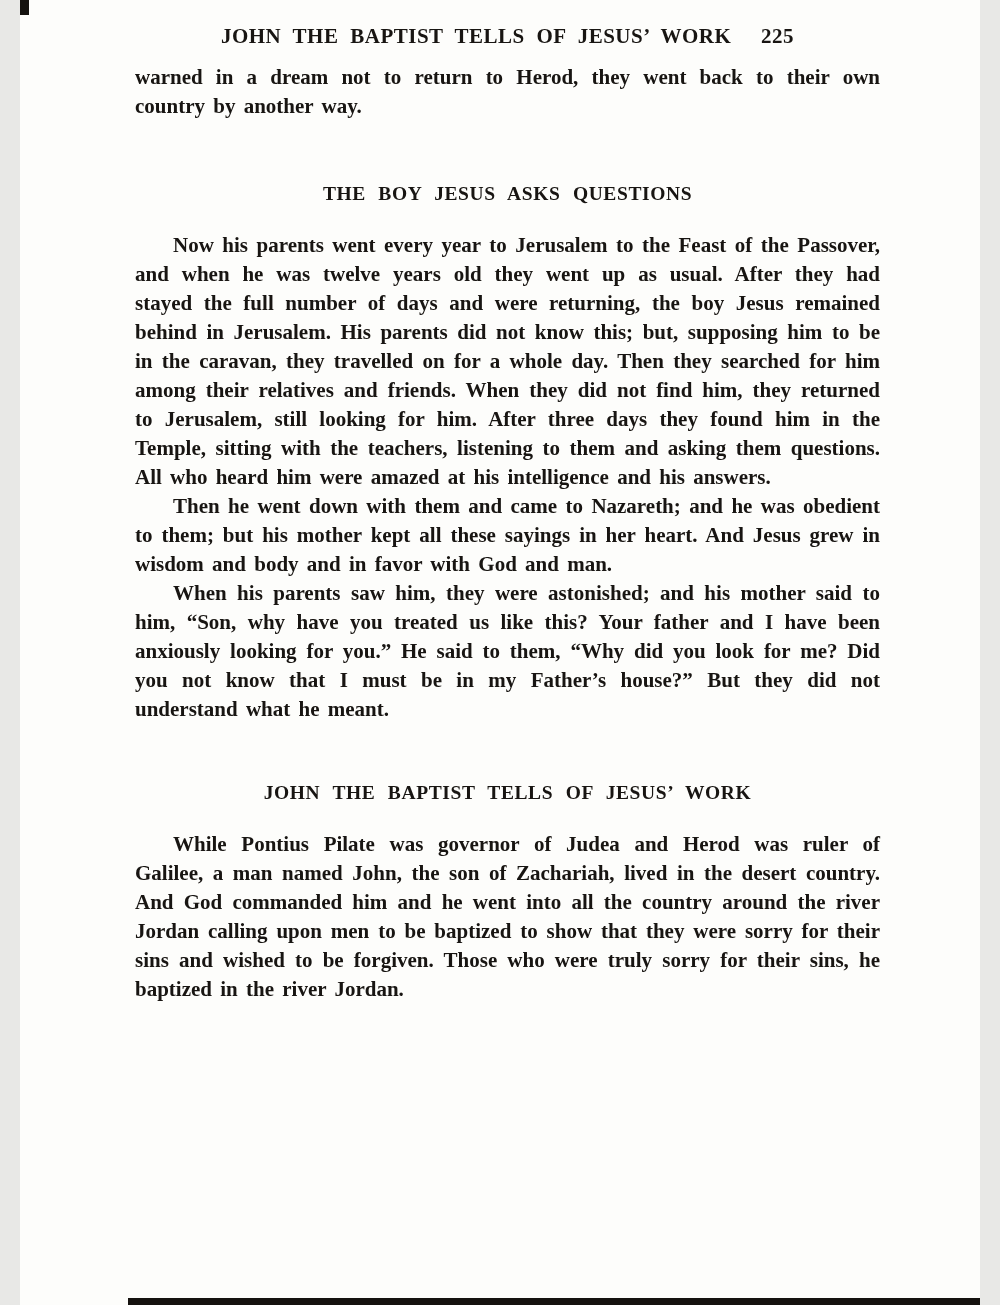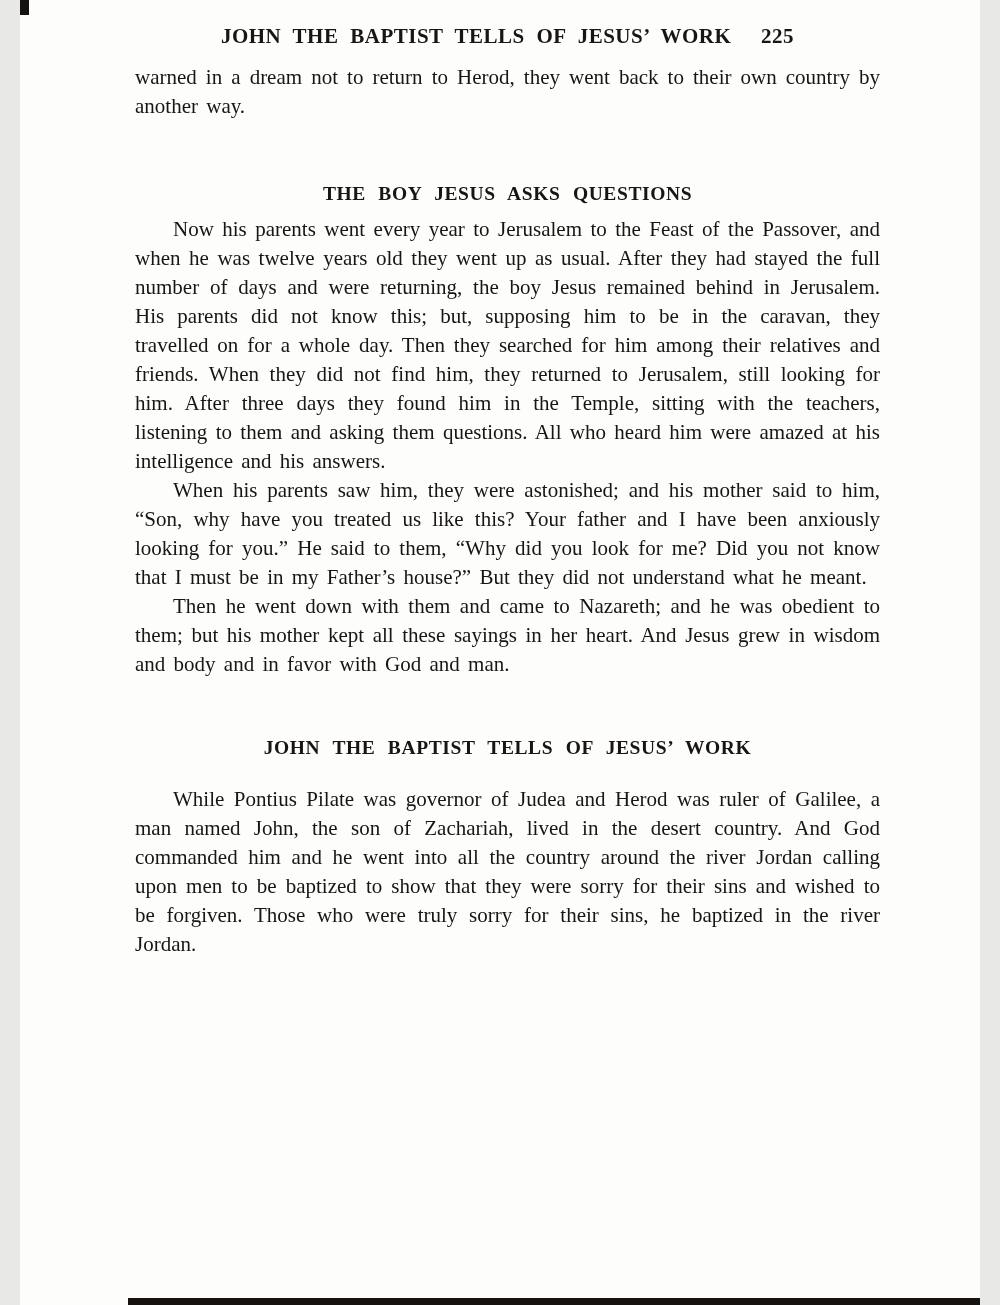--- a/index.html
+++ b/index.html
@@ -26,42 +26,42 @@
     letter-spacing: 0.5px;
     word-spacing: 6px;
     white-space: nowrap;
   }
   .running-head .head-pagenum {
     margin-left: 18px;
   }
   .body-par {
     margin: 0;
     font-size: 21px;
-    font-weight: normal;
+    font-weight: bold;
     line-height: 29px;
     text-align: justify;
     word-spacing: 3px;
     text-indent: 38px;
   }
   .body-par.no-indent {
     text-indent: 0;
     margin-top: 14px;
   }
   .section-heading {
     margin: 0;
     text-align: center;
     font-size: 19.5px;
     font-weight: bold;
     letter-spacing: 0.6px;
     word-spacing: 7px;
     white-space: nowrap;
   }
   .section-heading.first {
     margin-top: 62px;
-    margin-bottom: 10px;
+    margin-bottom: 26px;
   }
   .section-heading.second {
     margin-top: 58px;
     margin-bottom: 26px;
   }
   .scan-line-bottom {
     position: absolute;
     bottom: 0;
     left: 108px;
     right: 0;
@@ -89,23 +89,23 @@
     <span class="head-pagenum">225</span>
   </header>
 
   <p class="body-par no-indent">warned in a dream not to return to Herod, they went back to their own country by another way.</p>
 
   <h2 class="section-heading first">THE BOY JESUS ASKS QUESTIONS</h2>
 
 
   <p class="body-par">Now his parents went every year to Jerusalem to the Feast of the Passover, and when he was twelve years old they went up as usual.  After they had stayed the full number of days and were returning, the boy Jesus remained behind in Jerusalem.  His parents did not know this;  but, supposing him to be in the caravan, they travelled on for a whole day.  Then they searched for him among their relatives and friends.  When they did not find him, they returned to Jerusalem, still looking for him.  After three days they found him in the Temple, sitting with the teachers, listening to them and asking them questions.  All who heard him were amazed at his intelligence and his answers.</p>
 
+  <p class="body-par">Then he went down with them and came to Nazareth;  and he was obedient to them;  but his mother kept all these sayings in her heart.  And Jesus grew in wisdom and body and in favor with God and man.</p>
+
   <p class="body-par">When his parents saw him, they were astonished;  and his mother said to him, “Son, why have you treated us like this?  Your father and I have been anxiously looking for you.”  He said to them, “Why did you look for me?  Did you not know that I must be in my Father’s house?”  But they did not understand what he meant.</p>
-
-  <p class="body-par">Then he went down with them and came to Nazareth;  and he was obedient to them;  but his mother kept all these sayings in her heart.  And Jesus grew in wisdom and body and in favor with God and man.</p>
 
   <h2 class="section-heading second">JOHN THE BAPTIST TELLS OF JESUS’ WORK</h2>
 
   <p class="body-par">While Pontius Pilate was governor of Judea and Herod was ruler of Galilee, a man named John, the son of Zachariah, lived in the desert country.  And God commanded him and he went into all the country around the river Jordan calling upon men to be baptized to show that they were sorry for their sins and wished to be forgiven.  Those who were truly sorry for their sins, he baptized in the river Jordan.</p>
 
   <div class="scan-line-bottom"></div>
 
 </div>
 
 </body></html>

